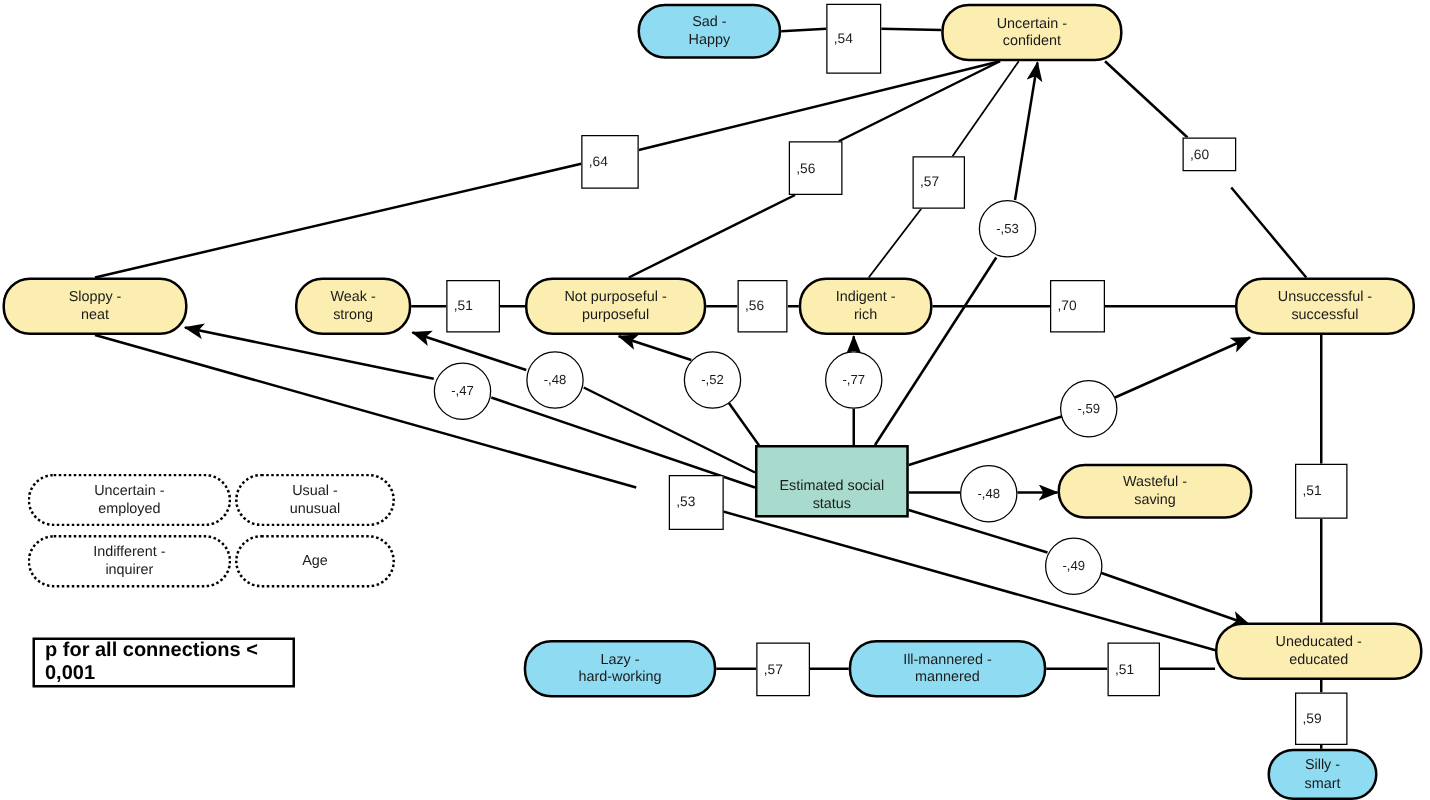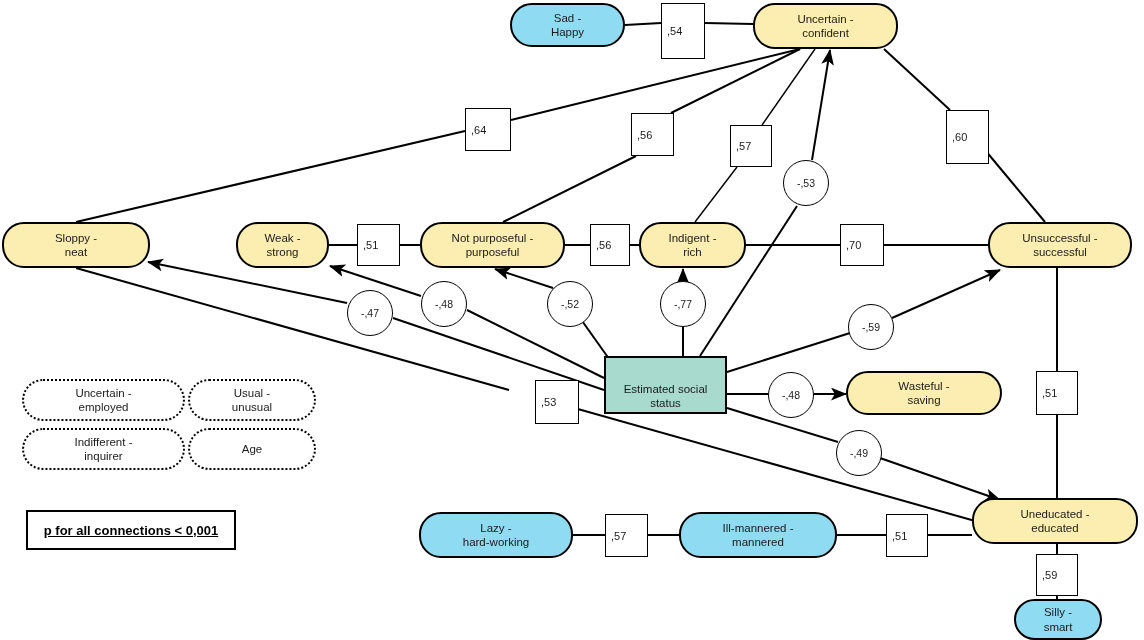--- a/index.html
+++ b/index.html
@@ -46,26 +46,25 @@
     font-size:10.5px;
     color:#1b1b1b;
     z-index:7;
   }
   .notebox{
     position:absolute;
     box-sizing:border-box;
     background:#ffffff;
     border:2px solid #000;
     display:flex;align-items:center;justify-content:center;
-    font-size:13px;
+    font-size:16px;
     font-weight:bold;
     color:#000;
     z-index:7;
     padding:0 8px;
-    text-decoration:underline;
   }
 </style>
 </head>
 <body>
 
 <div id="canvas">
 
   <svg id="edges" viewBox="0 0 1144 640">
     <defs>
       <marker id="ah" markerWidth="9" markerHeight="9" refX="7.5" refY="3.2" orient="auto" markerUnits="strokeWidth">
@@ -250,21 +249,21 @@
   <div class="node ghost" style="left:188px;top:428px;width:128px;height:42px;">
     <div>
       <span>Age</span>
     </div>
   </div>
 
   <div class="label" style="left:661px;top:3px;width:44px;height:56px;">,54</div>
   <div class="label" style="left:465px;top:108px;width:46px;height:43px;">,64</div>
   <div class="label" style="left:631px;top:113px;width:43px;height:43px;">,56</div>
   <div class="label" style="left:730px;top:125px;width:42px;height:42px;">,57</div>
-  <div class="label" style="left:946px;top:110px;width:43px;height:54px;">,60</div>
+  <div class="label" style="left:946px;top:110px;width:43px;height:27px;">,60</div>
   <div class="label" style="left:357px;top:224px;width:43px;height:42px;">,51</div>
   <div class="label" style="left:590px;top:224px;width:40px;height:42px;">,56</div>
   <div class="label" style="left:840px;top:224px;width:44px;height:42px;">,70</div>
   <div class="label" style="left:1036px;top:371px;width:42px;height:44px;">,51</div>
   <div class="label" style="left:535px;top:380px;width:44px;height:44px;">,53</div>
   <div class="label" style="left:605px;top:514px;width:43px;height:43px;">,57</div>
   <div class="label" style="left:886px;top:514px;width:42px;height:43px;">,51</div>
   <div class="label" style="left:1036px;top:554px;width:42px;height:42px;">,59</div>
 
   <div class="circ" style="left:783px;top:160px;width:46px;height:46px;">-,53</div>

